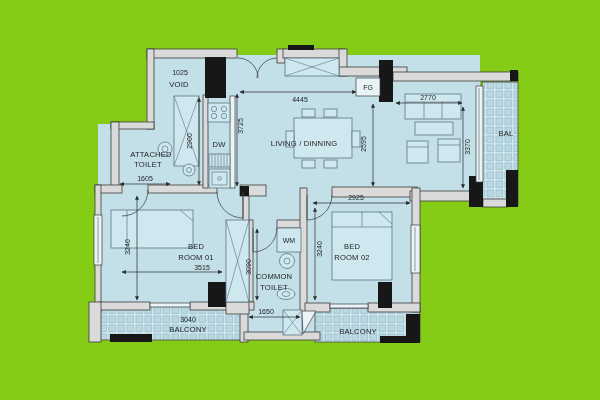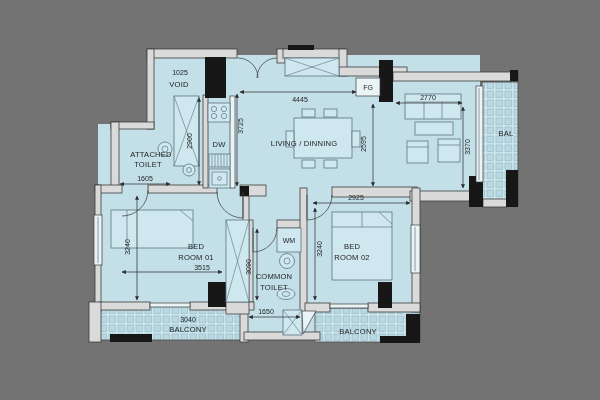--- a/index.html
+++ b/index.html
@@ -1,16 +1,16 @@
 <!DOCTYPE html>
 <html style="--floor: #c3dfe8; --balcony_bg: #cde4eb; --balcony_tile: #b9d8e2; --wall_fill: #dadada; --wall_edge: #3d3d3d; --column: #171717; --furniture: #cfe7ee; --furniture_edge: #5d7682; --glass: #eaf3f6; --dim: #2a2a2a; --text: #1d1d1d;"><head>
 <meta charset="utf-8">
 <style>
   html,body{margin:0;padding:0;background:#ffffff;}
-  .stage{position:relative;width:600px;height:400px;background:#737373;overflow:hidden;
+  .stage{position:relative;width:600px;height:400px;background:#84cc16;overflow:hidden;
          font-family:"Liberation Sans",sans-serif;}
   svg{display:block}
   .f{fill:var(--floor);}
   .w{fill:var(--wall_fill);stroke:var(--wall_edge);stroke-width:.8;}
   .k{fill:var(--column);}
   .fu{fill:var(--furniture);stroke:var(--furniture_edge);stroke-width:.8;}
   .ln{stroke:var(--furniture_edge);stroke-width:.7;fill:none;}
   .xl{stroke:var(--furniture_edge);stroke-width:.6;fill:none;}
   .glass{fill:var(--glass);stroke:var(--wall_edge);stroke-width:.7;}
   .arc{stroke:#4a4a4a;stroke-width:.8;fill:none;}

